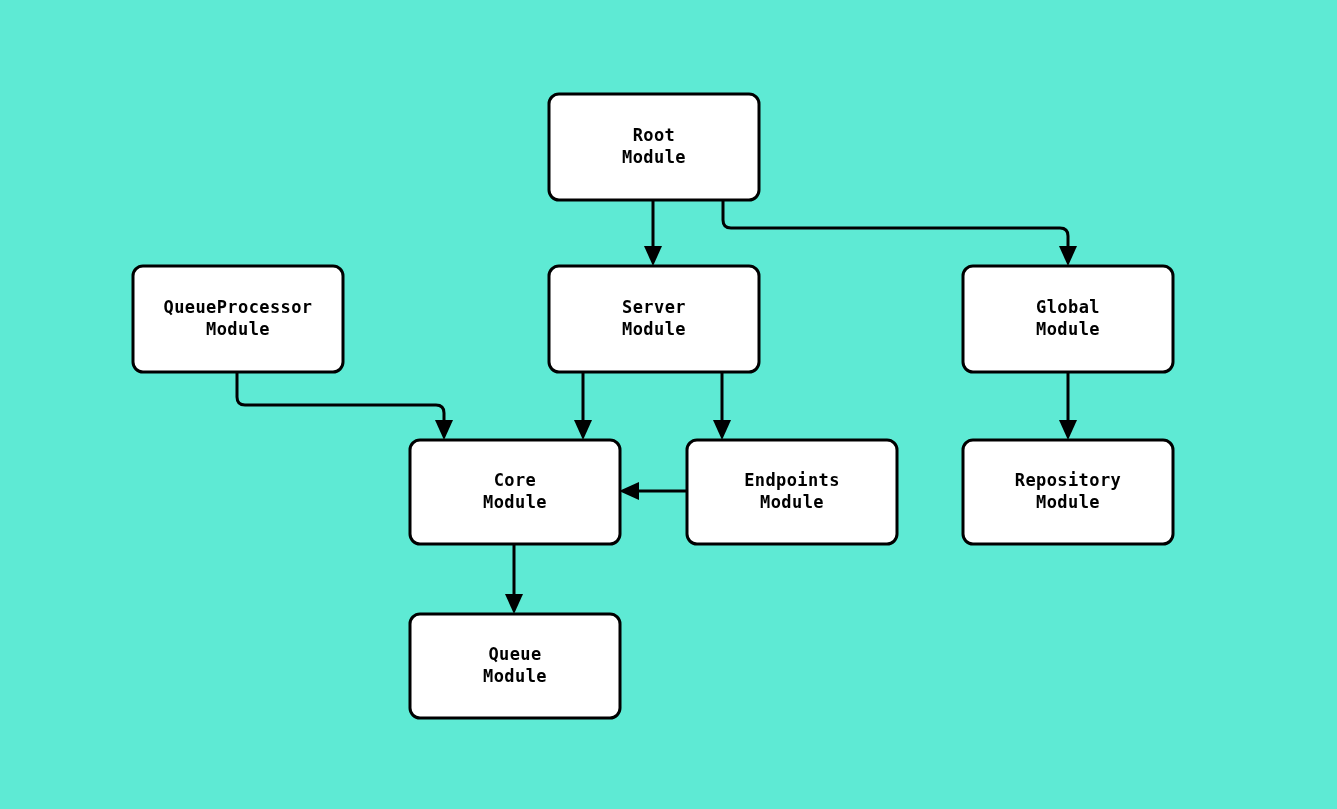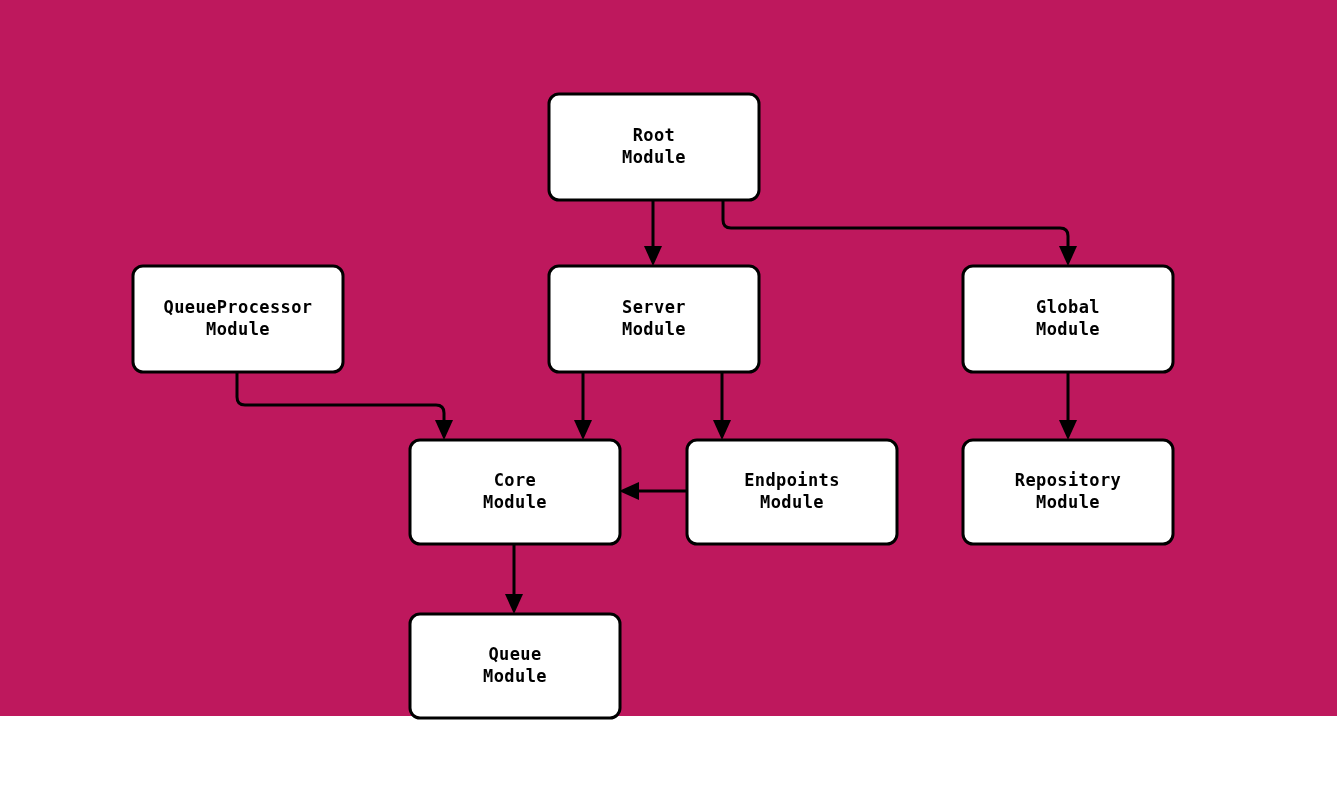--- a/index.html
+++ b/index.html
@@ -10,22 +10,22 @@
   }
   body {
     width: 1337px;
     height: 809px;
     font-family: "DejaVu Sans Mono", "Liberation Mono", monospace;
     overflow: hidden;
   }
   #diagram-canvas {
     position: relative;
     width: 1337px;
-    height: 716px;
-    background: #be185d;
+    height: 809px;
+    background: #5eead4;
   }
   svg.diagram-svg {
     position: absolute;
     top: 0;
     left: 0;
     width: 1337px;
     height: 809px;
   }
   .node-box {
     fill: #ffffff;

